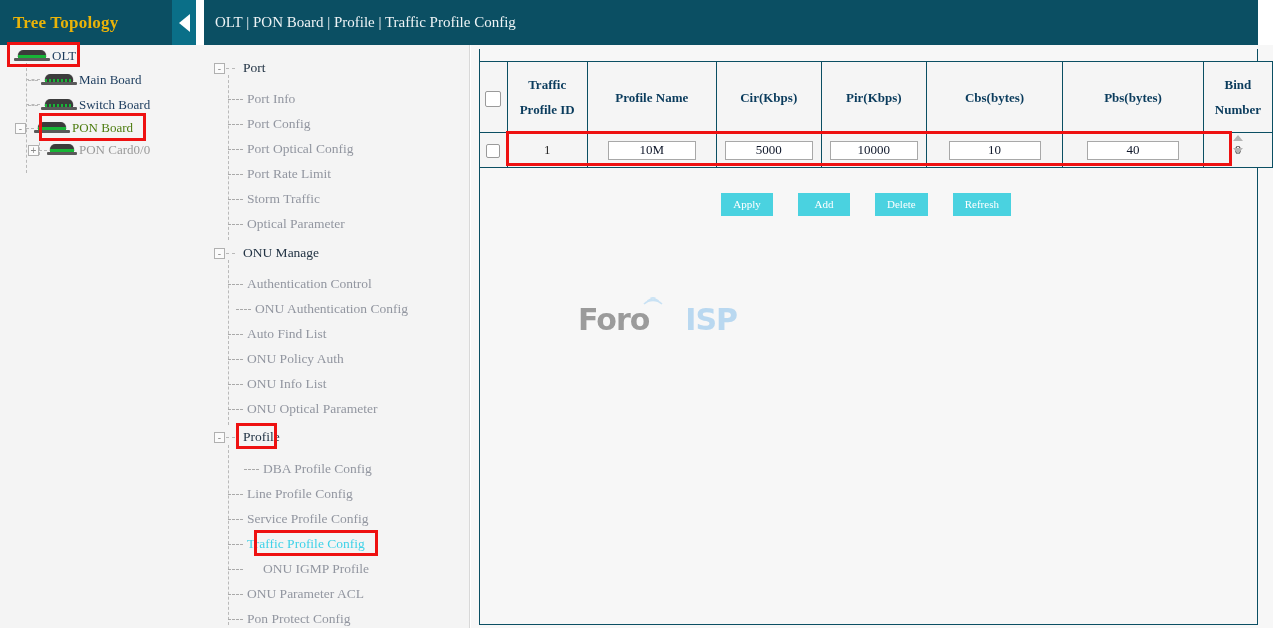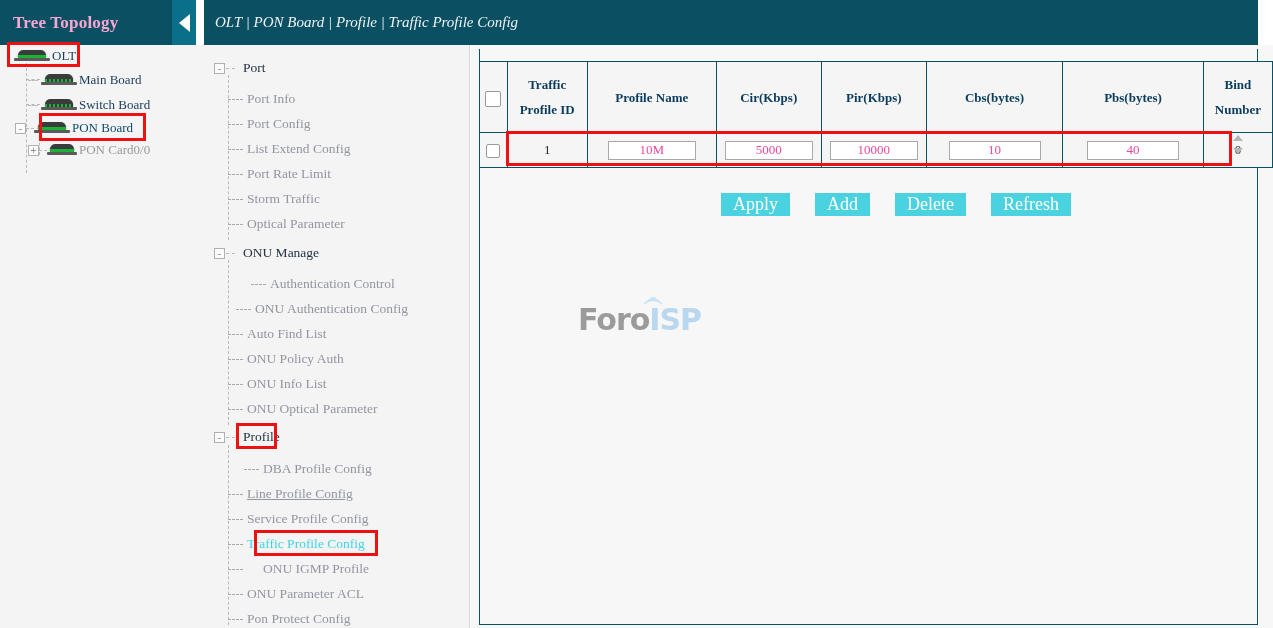--- a/index.html
+++ b/index.html
@@ -25,21 +25,21 @@
     box-sizing: border-box;
   }
   #tree-header {
     position: relative;
     height: 45px;
     background: #0b4f63;
     display: flex;
     align-items: center;
   }
   #tree-header-title {
-    color: #f9a8d4;
+    color: #eab308;
     font-size: 17px;
     font-weight: bold;
     padding-left: 13px;
     letter-spacing: .2px;
     font-family: "Liberation Serif", serif;
   }
   #tree-collapse {
     position: absolute;
     right: 0; top: 0;
     width: 24px; height: 45px;
@@ -69,21 +69,21 @@
     height: 18px;
     white-space: nowrap;
   }
   .tnode .tlabel {
     font-size: 13px;
     font-family: "Liberation Serif", serif;
     padding-left: 1px;
   }
   .c-dark { color: #1a3a5c; }
   .c-gray { color: #9a9a9a; }
-  .c-cyan { color: #0c4a6e; }
+  .c-cyan { color: #4d7c0f; }
 
   
   .board-ico {
     position: relative;
     width: 36px; height: 13px;
     margin-right: 1px;
     flex: none;
   }
   .board-ico .top {
     position: absolute;
@@ -185,21 +185,20 @@
   }
   .mitem.active { color: #3fd2e8; }
 
   
   #topbar {
     position: absolute;
     left: 204px; top: 0;
     width: 1054px;
     height: 45px;
     background: #0b4f63;
-    font-style: italic;
   }
   #breadcrumb {
     color: #eef4f6;
     font-size: 15px;
     font-family: "Liberation Serif", serif;
     padding: 14px 0 0 11px;
     white-space: nowrap;
   }
 
   
@@ -264,21 +263,21 @@
     cursor: pointer;
     display: inline-block;
   }
   .cell-input {
     width: 88px;
     height: 19px;
     border: 1px solid #a8a8a8;
     background: #ffffff;
     text-align: center;
     font-size: 13px;
-    color: #ec4899;
+    color: #0f172a;
     font-family: "Liberation Serif", serif;
     box-sizing: border-box;
     outline: none;
   }
   .cell-input.wide { width: 92px; }
 
   
   .redbox {
     position: absolute;
     border: 3px solid #ee1111;
@@ -316,21 +315,21 @@
     position: absolute;
     left: 721px; top: 193px;
     display: flex;
     gap: 25px;
     z-index: 10;
   }
   .tbtn {
     background: #4ad2e0;
     color: #ffffff;
     border: none;
-    font-size: 18px;
+    font-size: 11px;
     font-family: "Liberation Serif", serif;
     padding: 0 12px;
     height: 23px;
     min-width: 52px;
     cursor: pointer;
     line-height: 23px;
     text-align: center;
   }
 
   
@@ -344,21 +343,21 @@
   #wm-text {
     font-family: "DejaVu Sans", sans-serif;
     font-size: 30px;
     font-weight: bold;
     letter-spacing: -1px;
     position: absolute;
     left: 0; top: 9px;
     white-space: nowrap;
   }
   #wm-text .gray { color: #9b9b9b; }
-  #wm-text .blue { color: #b9d8f0; }
+  #wm-text .blue { color: #b9d8f0; margin-left: 36px; }
   #wm-wifi {
     position: absolute;
     left: 63px; top: 0px;
     width: 24px; height: 16px;
   }
 </style>
 </head>
 <body>
 
 <div id="tree-panel">
@@ -446,41 +445,41 @@
   <div class="mitem" style="left:32px; top:46px;">
     <span class="dashes"></span>
     <span>Port Info</span>
   </div>
   <div class="mitem" style="left:32px; top:71px;">
     <span class="dashes"></span>
     <span>Port Config</span>
   </div>
   <div class="mitem" style="left:32px; top:96px;">
     <span class="dashes"></span>
-    <span>List Extend Config</span>
+    <span>Port Optical Config</span>
   </div>
   <div class="mitem" style="left:32px; top:121px;">
     <span class="dashes"></span>
     <span>Port Rate Limit</span>
   </div>
   <div class="mitem" style="left:32px; top:146px;">
     <span class="dashes"></span>
     <span>Storm Traffic</span>
   </div>
   <div class="mitem" style="left:32px; top:171px;">
     <span class="dashes"></span>
     <span>Optical Parameter</span>
   </div>
 
   <div class="mgroup" style="left:18px; top:200px;">
     <span class="expander">-</span>
     <span class="stub"></span>
     <span class="glabel">ONU Manage</span>
   </div>
-  <div class="mitem" style="left:32px; top:231px;padding-left:23px;">
+  <div class="mitem" style="left:32px; top:231px;">
     <span class="dashes"></span>
     <span>Authentication Control</span>
   </div>
   <div class="mitem" style="left:40px; top:256px;">
     <span class="dashes"></span>
     <span>ONU Authentication Config</span>
   </div>
   <div class="mitem" style="left:32px; top:281px;">
     <span class="dashes"></span>
     <span>Auto Find List</span>
@@ -500,21 +499,21 @@
 
   <div class="mgroup" style="left:18px; top:384px;">
     <span class="expander">-</span>
     <span class="stub"></span>
     <span class="glabel">Profile</span>
   </div>
   <div class="mitem" style="left:48px; top:416px;">
     <span class="dashes"></span>
     <span>DBA Profile Config</span>
   </div>
-  <div class="mitem" style="left:32px; top:441px;text-decoration:underline;">
+  <div class="mitem" style="left:32px; top:441px;">
     <span class="dashes"></span>
     <span>Line Profile Config</span>
   </div>
   <div class="mitem" style="left:32px; top:466px;">
     <span class="dashes"></span>
     <span>Service Profile Config</span>
   </div>
   <div class="mitem active" style="left:32px; top:491px;">
     <span class="dashes"></span>
     <span>Traffic Profile Config</span>

